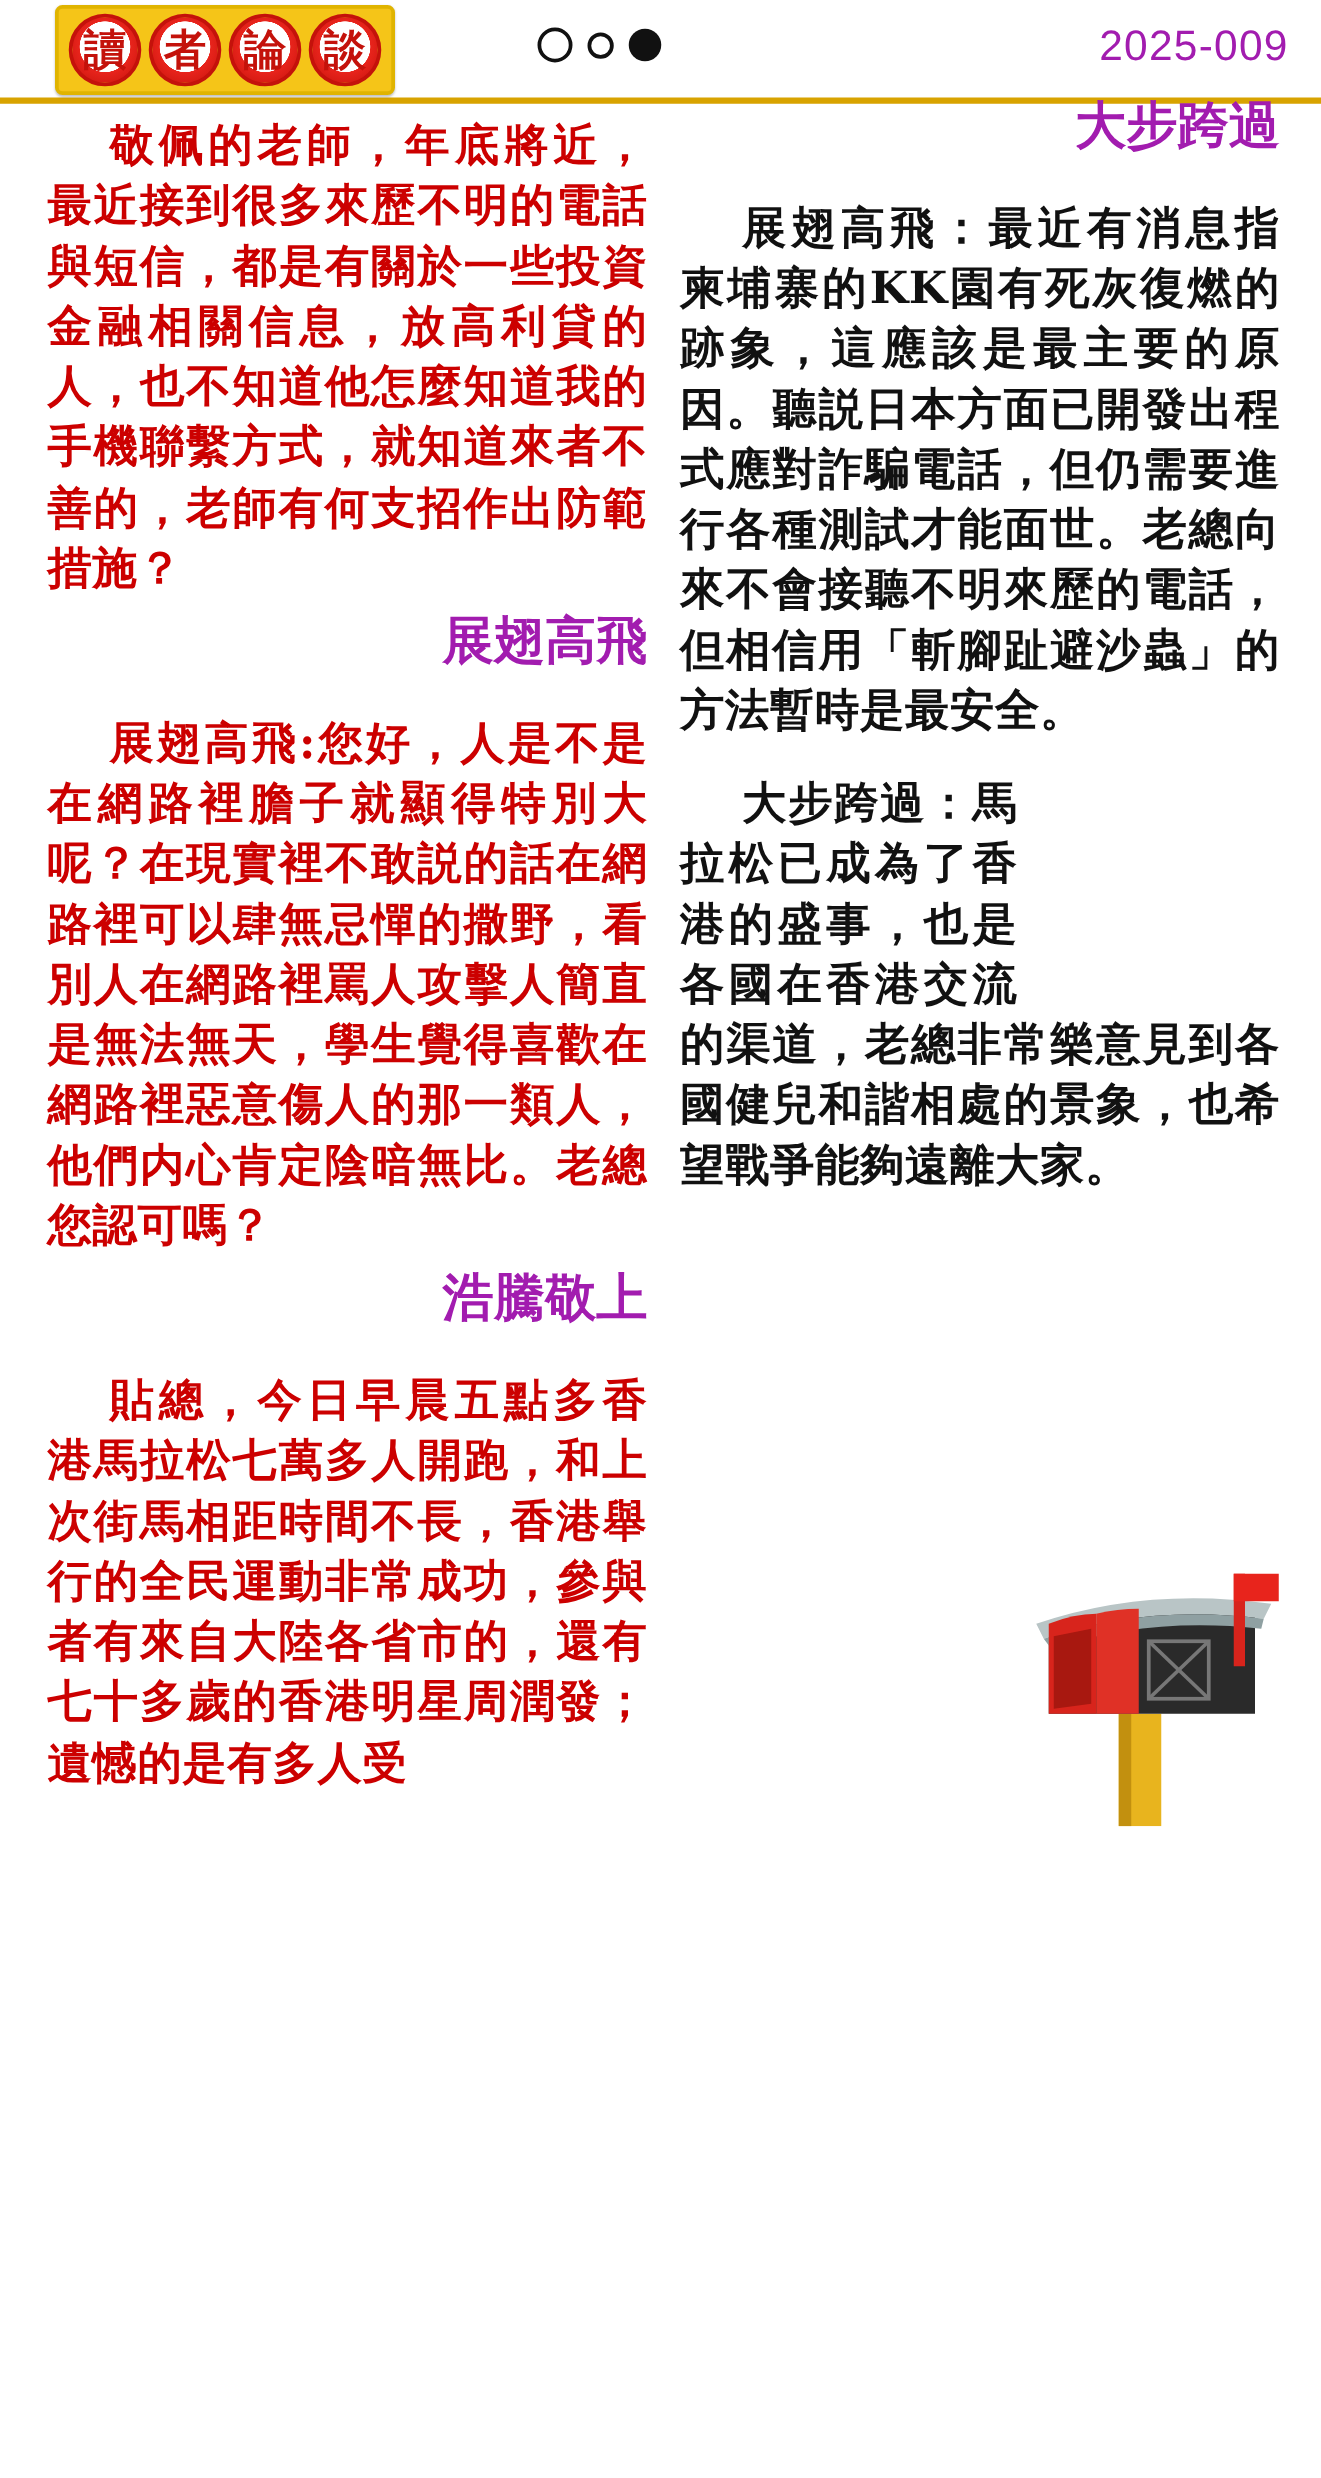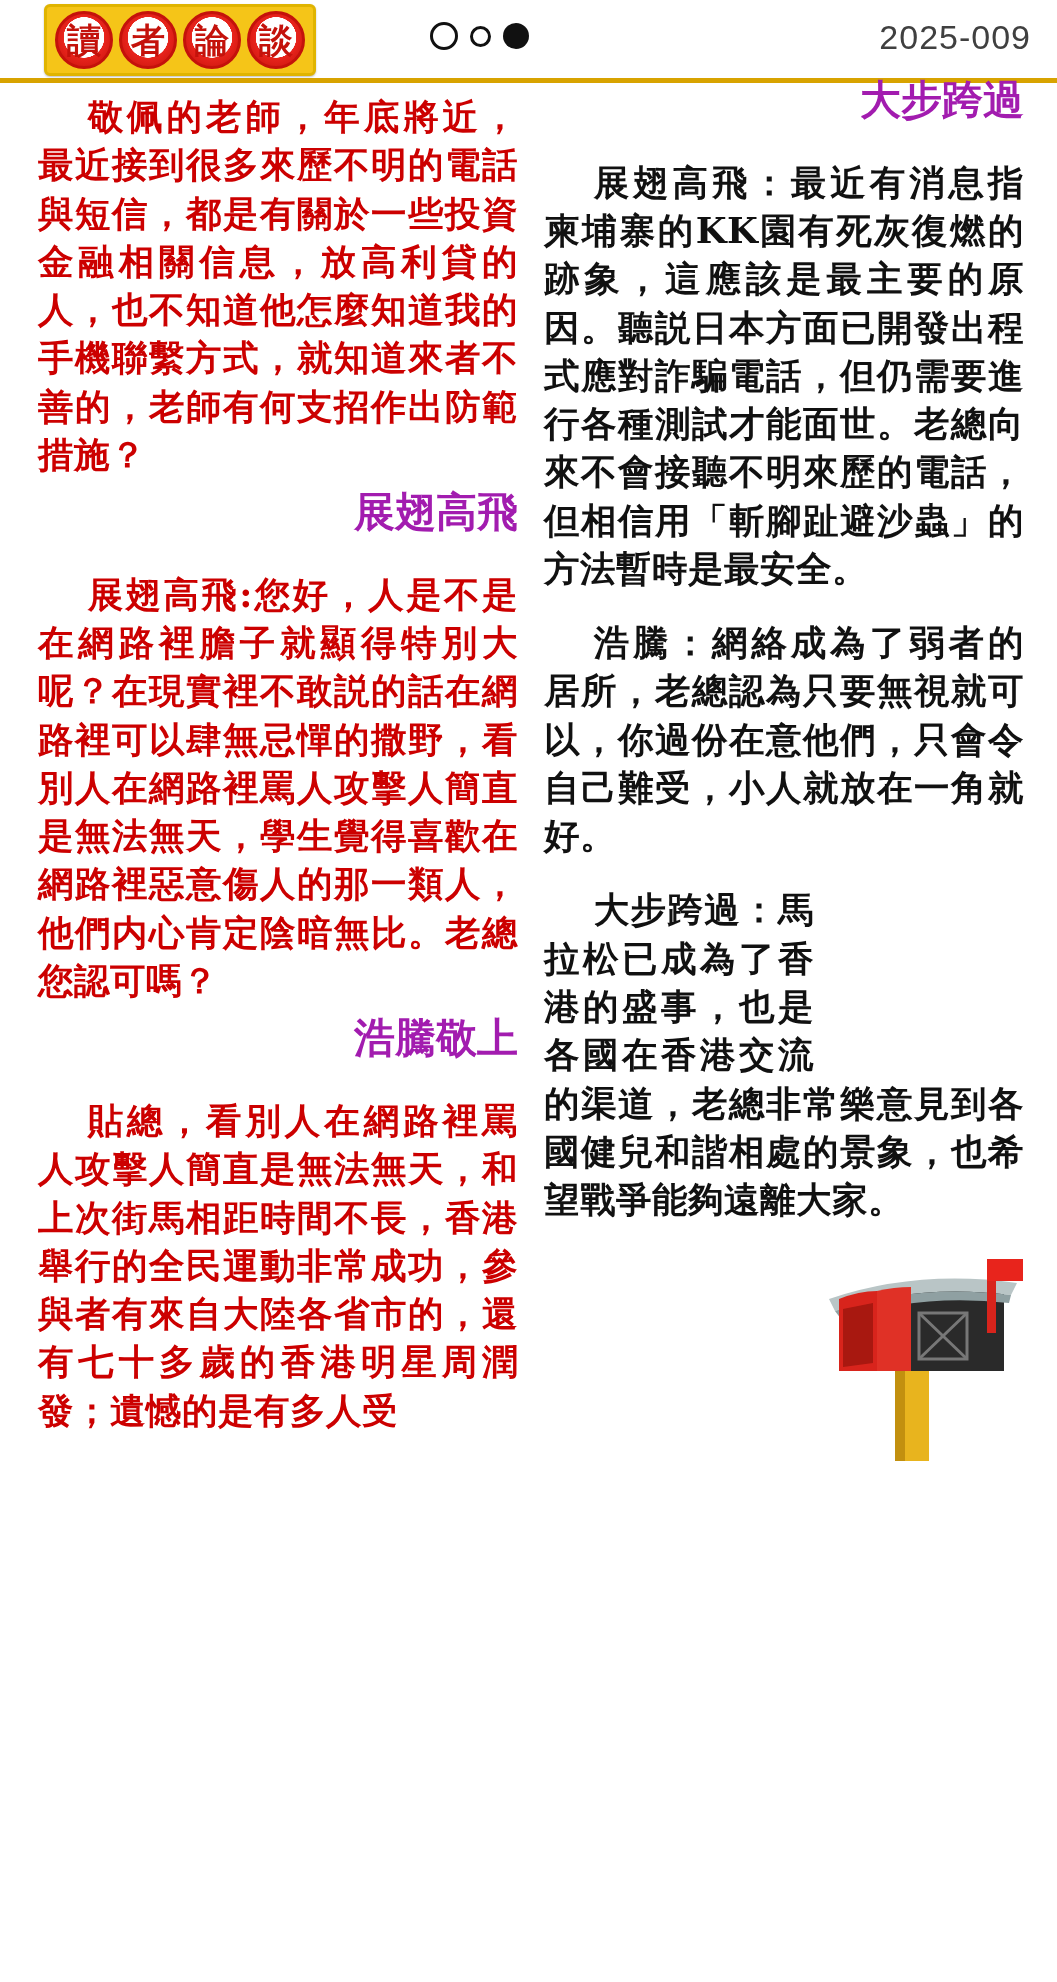--- a/index.html
+++ b/index.html
@@ -71,21 +71,21 @@
   .dot.d2 { width: 21px; height: 21px; border: 3px solid #111; background: #fff; }
   .dot.d3 { width: 26px; height: 26px; background: #111; }
 
   .issue-number {
     position: absolute;
     right: 26px;
     top: 18px;
     font-family: "Liberation Sans", sans-serif;
     font-size: 34px;
     letter-spacing: 1px;
-    color: #404040;
+    color: #a21caf;
     font-weight: 500;
   }
 
   
   .columns {
     display: flex;
     padding: 10px 22px 0 38px;
     box-sizing: border-box;
     gap: 26px;
   }
@@ -160,28 +160,27 @@
 
 <div class="columns">
 
   <div class="col">
     <p class="para red">敬佩的老師，年底將近，最近接到很多來歷不明的電話與短信，都是有關於一些投資金融相關信息，放高利貸的人，也不知道他怎麼知道我的手機聯繫方式，就知道來者不善的，老師有何支招作出防範措施？</p>
     <div class="sig tight">展翅高飛</div>
 
     <p class="para red">展翅高飛:您好，人是不是在網路裡膽子就顯得特別大呢？在現實裡不敢説的話在網路裡可以肆無忌憚的撒野，看別人在網路裡罵人攻擊人簡直是無法無天，學生覺得喜歡在網路裡惡意傷人的那一類人，他們内心肯定陰暗無比。老總您認可嗎？</p>
     <div class="sig tight">浩騰敬上</div>
 
-    <p class="para red">貼總，看別人在網路裡罵人攻擊人簡直是無法無天，和上次街馬相距時間不長，香港舉行的全民運動非常成功，參與者有來自大陸各省市的，還有七十多歲的香港明星周潤發；遺憾的是有多人受</p>
+    <p class="para red">貼總，今日早晨五點多香港馬拉松七萬多人開跑，和上次街馬相距時間不長，香港舉行的全民運動非常成功，參與者有來自大陸各省市的，還有七十多歲的香港明星周潤發；遺憾的是有多人受</p>
   </div>
 
   <div class="col wrap-col">
     <div class="sig tight">大步跨過</div>
 
     <p class="para black">展翅高飛：最近有消息指柬埔寨的KK園有死灰復燃的跡象，這應該是最主要的原因。聽説日本方面已開發出程式應對詐騙電話，但仍需要進行各種測試才能面世。老總向來不會接聽不明來歷的電話，但相信用「斬腳趾避沙蟲」的方法暫時是最安全。</p>
-    <p class="para black">浩騰：網絡成為了弱者的居所，老總認為只要無視就可以，你過份在意他們，只會令自己難受，小人就放在一角就好。</p>
 
     <div class="float-box"></div>
     <p class="para black">大步跨過：馬拉松已成為了香港的盛事，也是各國在香港交流的渠道，老總非常樂意見到各國健兒和諧相處的景象，也希望戰爭能夠遠離大家。</p>
 
     <svg class="mailbox" viewBox="0 0 235 240">
 
       <rect x="96" y="150" width="34" height="90" fill="#e8b41e"></rect>
       <rect x="96" y="150" width="10" height="90" fill="#c2900f"></rect>
 
       <path d="M40 78 L40 150 L205 150 L205 64 Q150 58 95 66 Z" fill="#2a2a2a"></path>

